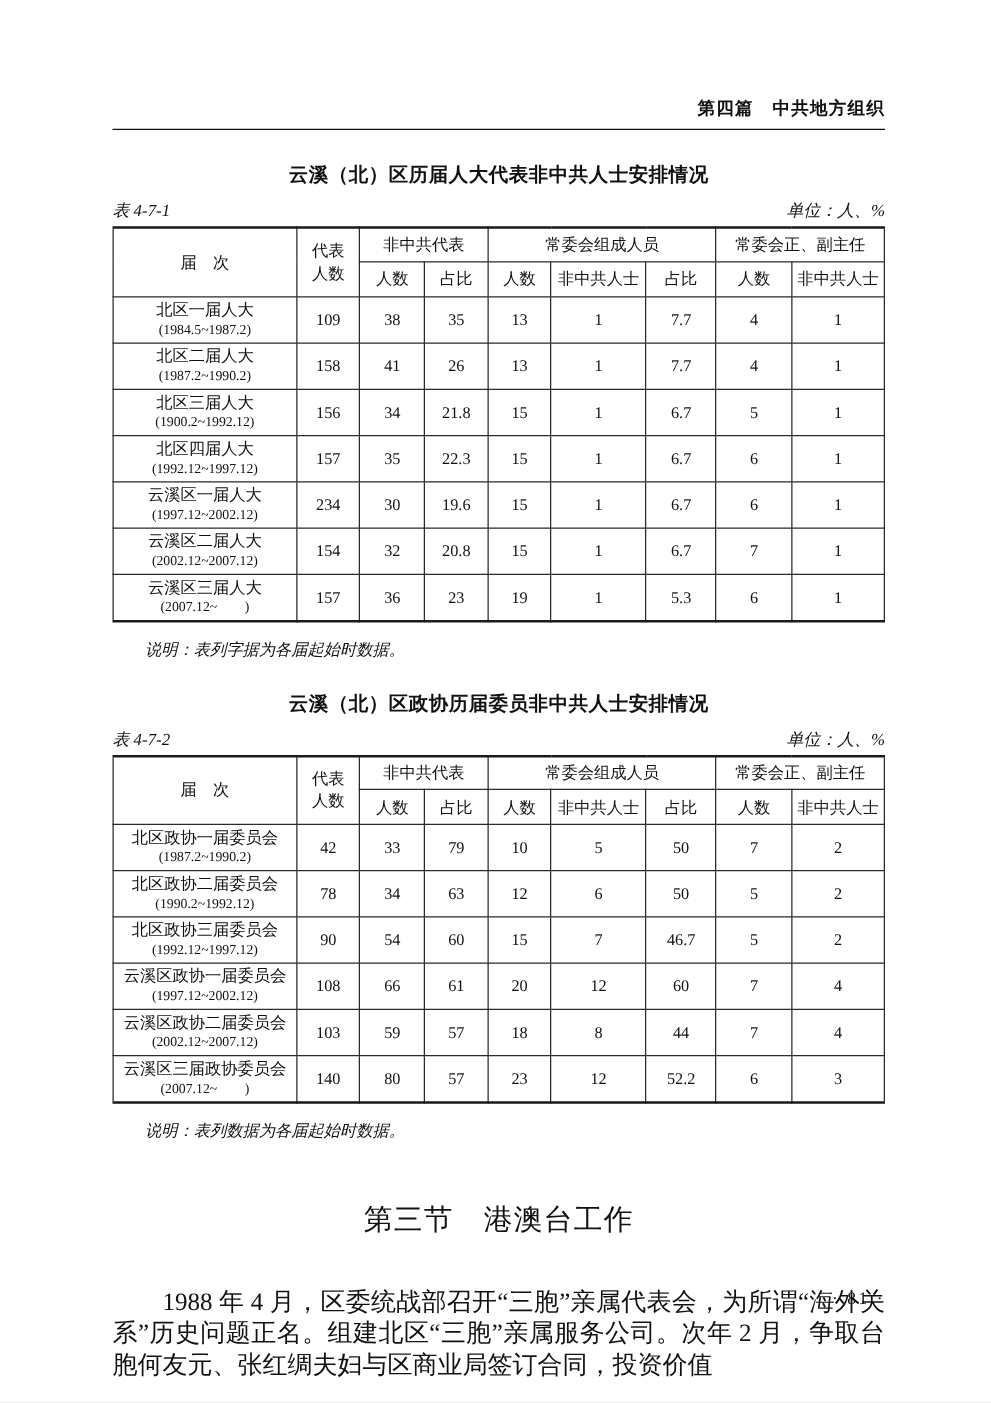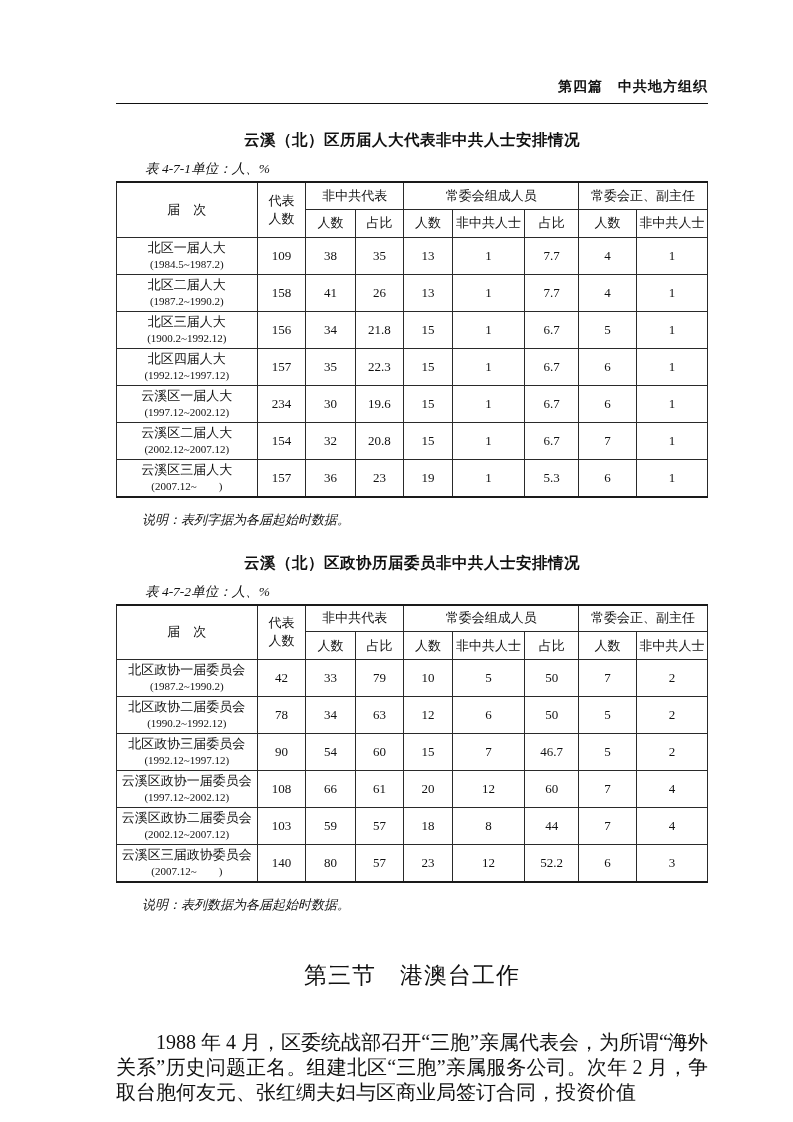--- a/index.html
+++ b/index.html
@@ -3,21 +3,21 @@
 <meta charset="utf-8">
 <style>
   * { margin: 0; padding: 0; box-sizing: border-box; }
   html, body { background: #e8e8e8; }
   body { font-family: "Liberation Serif", "DejaVu Serif", serif; color: #111; }
   .page {
     position: relative;
     width: 793px; height: 1122px;
     margin: 0 auto;
     background: #ffffff;
-    padding: 78px 85px 0 116px; 
+    padding: 78px 85px 0 90px; 
     overflow: hidden;
   }
 
   
   .page-header {
     text-align: right;
     font-family: "Liberation Sans", "DejaVu Sans", sans-serif;
     font-weight: bold;
     font-size: 14px;
     letter-spacing: 1px;
@@ -29,26 +29,26 @@
     text-align: center;
     font-family: "Liberation Sans", "DejaVu Sans", sans-serif;
     font-weight: bold;
     font-size: 15.5px;
     letter-spacing: 0.5px;
   }
   .t1-title { margin-top: 26px; }
   .t2-title { margin-top: 24px; }
   .table-meta {
     display: flex;
+    justify-content: space-between;
     align-items: flex-end;
     margin-top: 9px;
     margin-bottom: 3px;
     font-style: italic;
     font-size: 13.5px;
-    margin-left: 29px;
   }
 
   
   table.data-table {
     width: 100%;
     border-collapse: collapse;
     table-layout: fixed;
     font-size: 13px;
   }
   table.data-table th, table.data-table td {

